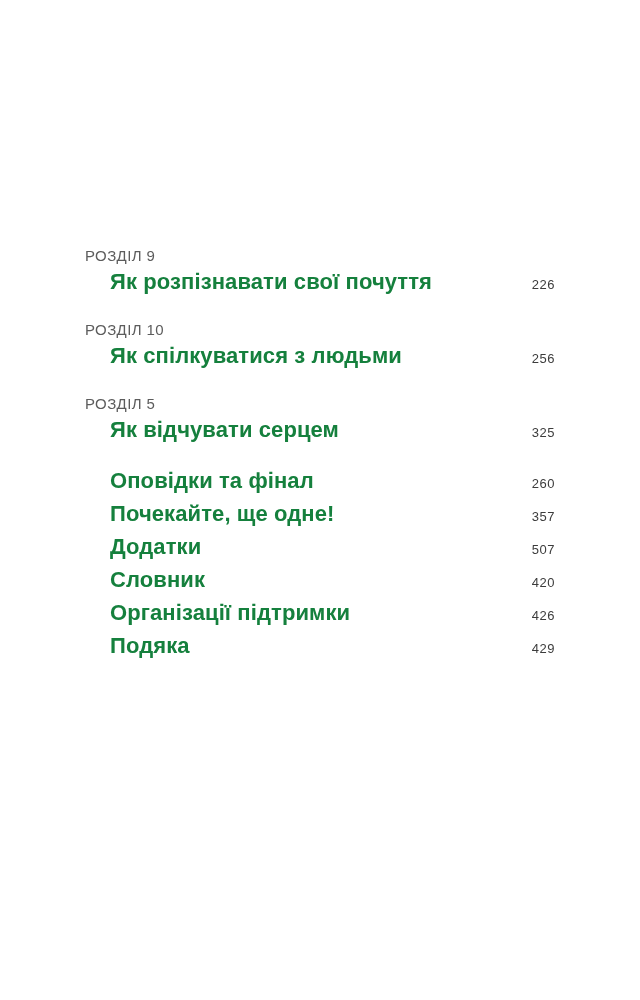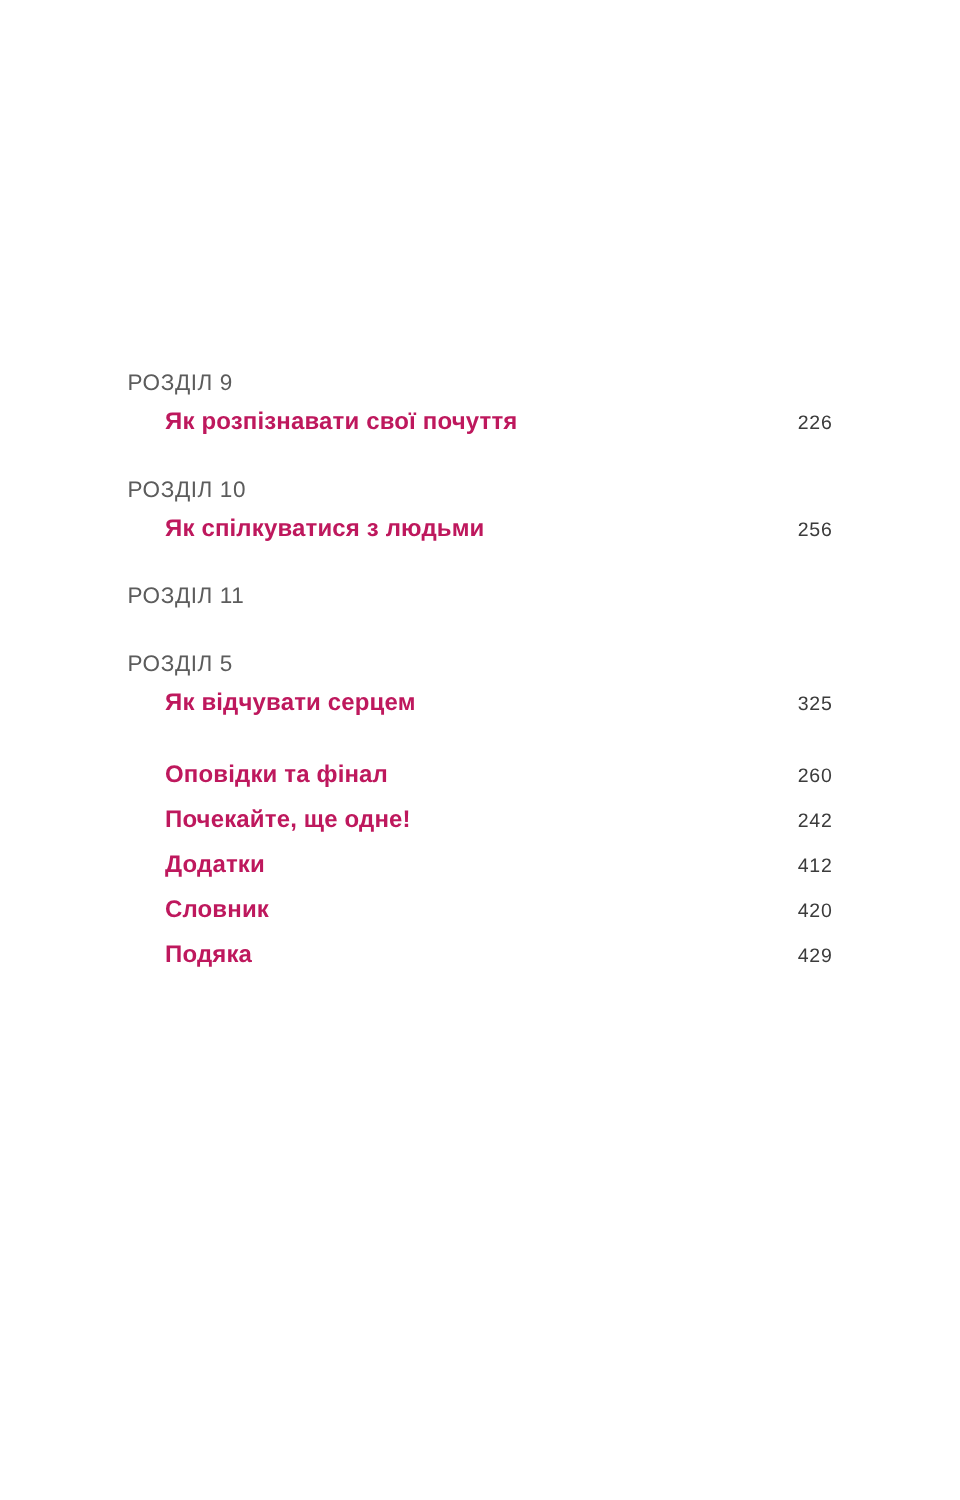--- a/index.html
+++ b/index.html
@@ -33,23 +33,23 @@
     margin-bottom: 7px;
   }
   .entry-row {
     display: flex;
     justify-content: space-between;
     align-items: baseline;
     padding-left: 25px;
     line-height: 19px;
   }
   .entry-title {
-    font-size: 16px;
+    font-size: 22px;
     font-weight: 700;
-    color: #be185d;
+    color: #15803d;
     letter-spacing: 0.1px;
   }
   .entry-page {
     font-size: 13px;
     font-weight: 400;
     color: #3c3c3c;
     letter-spacing: 0.5px;
   }
   .back-matter {
     margin-top: 29px;
@@ -74,48 +74,51 @@
 
     <div class="toc-group">
       <div class="chapter-label">РОЗДІЛ 10</div>
       <div class="entry-row">
         <span class="entry-title">Як спілкуватися з людьми</span>
         <span class="entry-page">256</span>
       </div>
     </div>
 
     <div class="toc-group">
-      <div class="chapter-label">РОЗДІЛ 11</div>
     </div>
 
     <div class="toc-group">
       <div class="chapter-label">РОЗДІЛ 5</div>
       <div class="entry-row">
         <span class="entry-title">Як відчувати серцем</span>
         <span class="entry-page">325</span>
       </div>
     </div>
 
 
     <div class="back-matter">
       <div class="entry-row">
         <span class="entry-title">Оповідки та фінал</span>
         <span class="entry-page">260</span>
       </div>
       <div class="entry-row">
         <span class="entry-title">Почекайте, ще одне!</span>
-        <span class="entry-page">242</span>
+        <span class="entry-page">357</span>
       </div>
       <div class="entry-row">
         <span class="entry-title">Додатки</span>
-        <span class="entry-page">412</span>
+        <span class="entry-page">507</span>
       </div>
       <div class="entry-row">
         <span class="entry-title">Словник</span>
         <span class="entry-page">420</span>
+      </div>
+      <div class="entry-row">
+        <span class="entry-title">Організації підтримки</span>
+        <span class="entry-page">426</span>
       </div>
       <div class="entry-row">
         <span class="entry-title">Подяка</span>
         <span class="entry-page">429</span>
       </div>
     </div>
 
   </div>
 </div>
 

